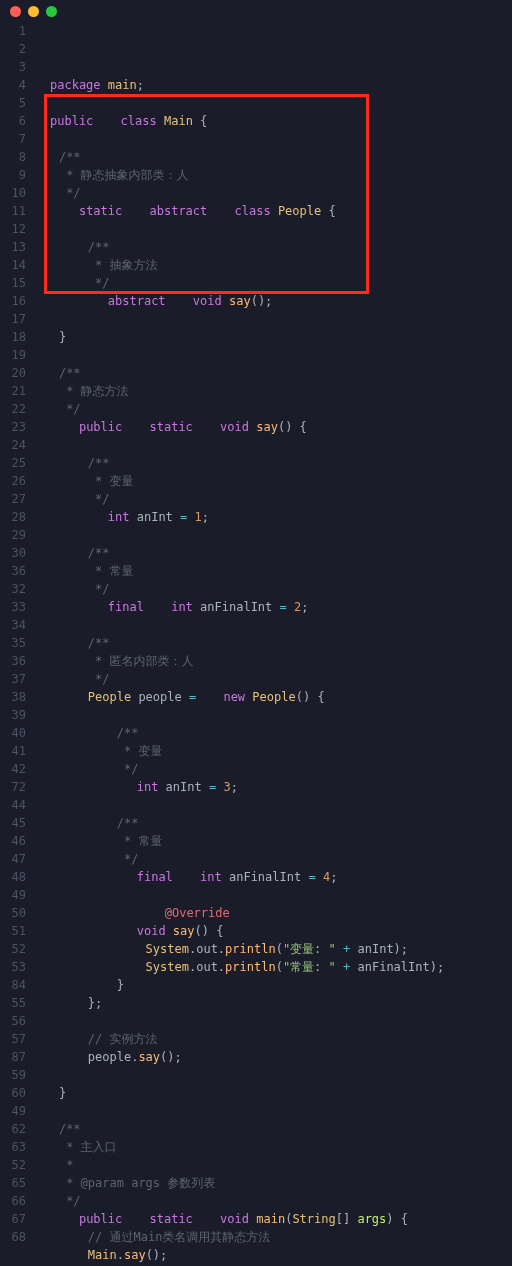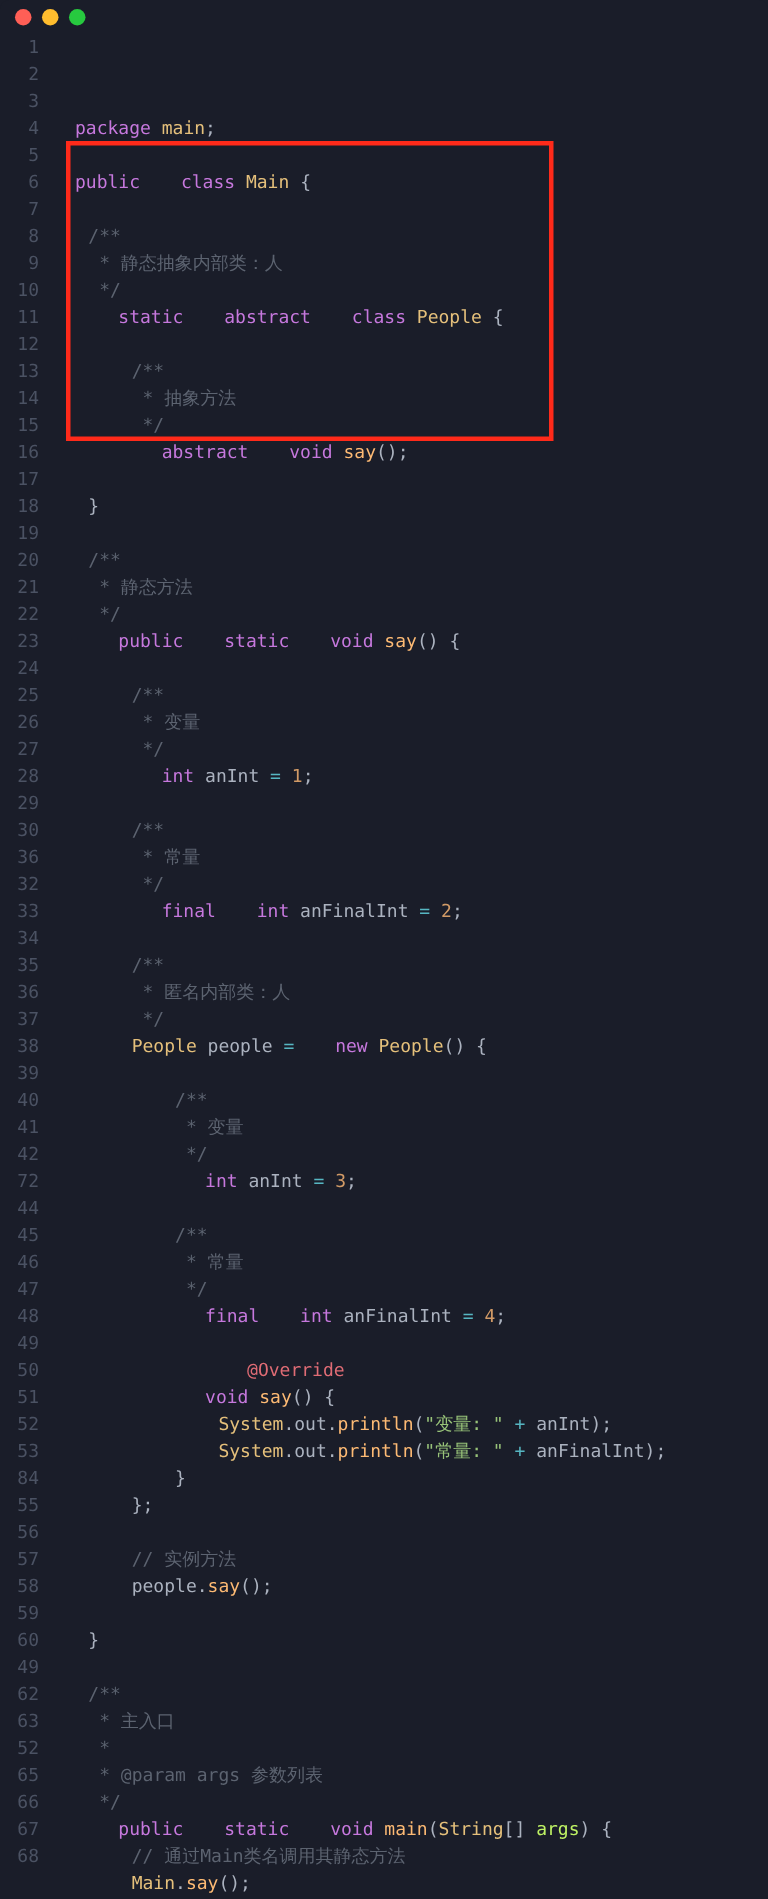--- a/index.html
+++ b/index.html
@@ -130,21 +130,21 @@
         <div>48</div>
         <div>49</div>
         <div>50</div>
         <div>51</div>
         <div>52</div>
         <div>53</div>
         <div>84</div>
         <div>55</div>
         <div>56</div>
         <div>57</div>
-        <div>58</div>
+        <div>87</div>
         <div>59</div>
         <div>60</div>
         <div>49</div>
         <div>62</div>
         <div>63</div>
         <div>52</div>
         <div>65</div>
         <div>66</div>
         <div>67</div>
         <div>68</div>

